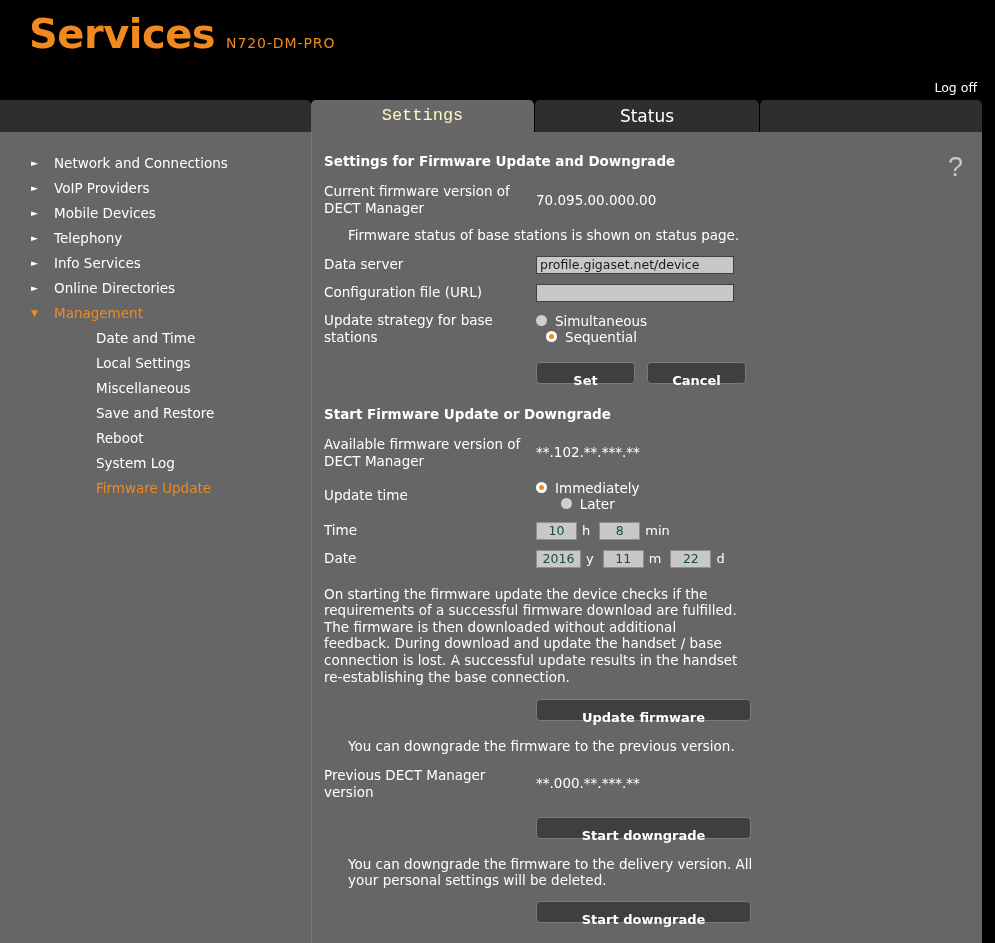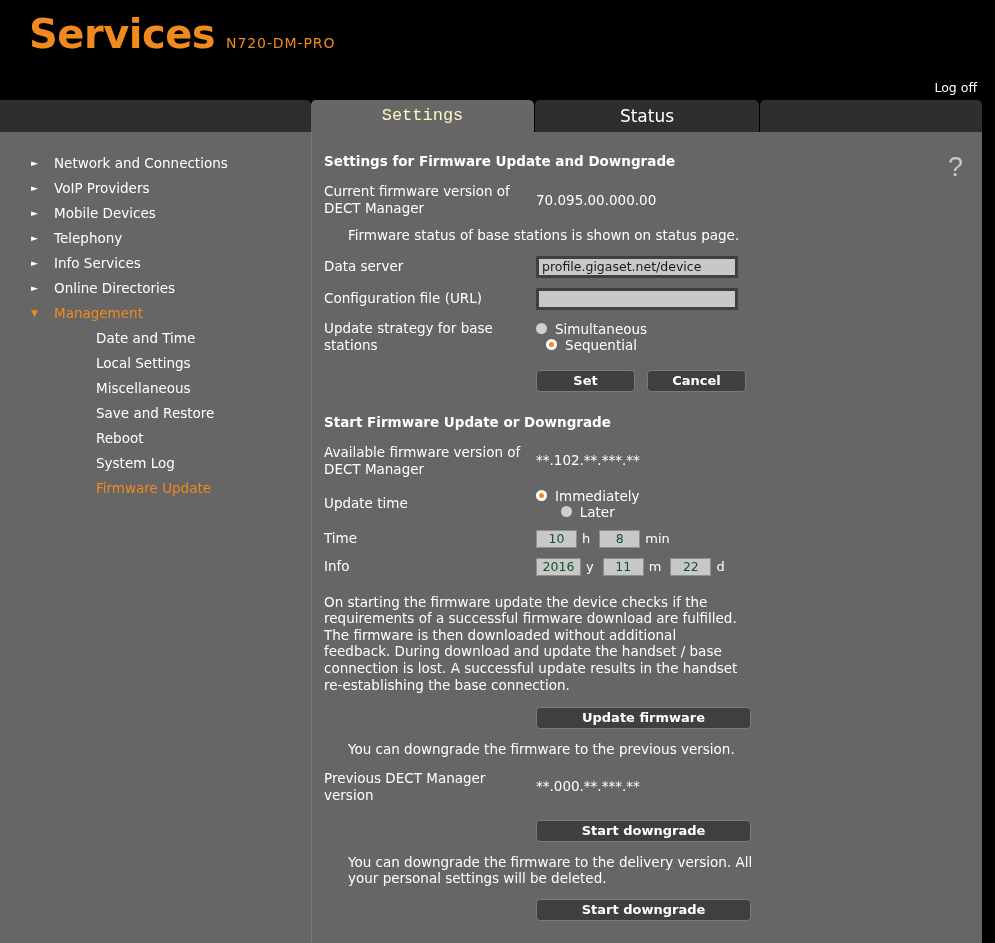--- a/index.html
+++ b/index.html
@@ -201,21 +201,21 @@
     font-size: 13.5px;
     line-height: 16.6px;
     width: 418px;
     margin: 0 0 14px 0;
   }
   .para.tight { margin-bottom: 12px; margin-left: 24px; }
 
   
   .txt {
     background: #c8c8c8;
-    border: 3px solid #404040;
+    border: 1px solid #404040;
     color: #1a1a1a;
     font-family: "DejaVu Sans", sans-serif;
     font-size: 12.5px;
     height: 16px;
     line-height: 16px;
     padding: 0 3px;
     box-sizing: content-box;
     outline: none;
   }
   #data-server-input { width: 190px; }
@@ -273,21 +273,21 @@
     background: #3f3f3f;
     border: 1px solid #7a7a7a;
     border-radius: 4px;
     color: #ffffff;
     font-family: "DejaVu Sans", sans-serif;
     font-size: 13px;
     font-weight: bold;
     height: 22px;
     line-height: 20px;
     cursor: pointer;
-    padding: 0;
+    padding: 8px;
     text-align: center;
   }
   .btn-sm { width: 99px; }
   .btn-lg { width: 215px; }
   .btn-row {
     display: flex;
     margin-left: 212px;
     margin-top: 16px;
     margin-bottom: 22px;
   }
@@ -426,21 +426,21 @@
 
       <div class="row">
         <div class="row-label">Time</div>
         <input class="num w2" type="text" value="10" style="">
         <span class="unit">h</span>
         <input class="num w2" type="text" value="8" style="">
         <span class="unit">min</span>
       </div>
 
       <div class="row" style="margin-bottom:18px;">
-        <div class="row-label">Info</div>
+        <div class="row-label">Date</div>
         <input class="num w4" type="text" value="2016" style="">
         <span class="unit">y</span>
         <input class="num w2" type="text" value="11" style="">
         <span class="unit">m</span>
         <input class="num w2" type="text" value="22" style="">
         <span class="unit">d</span>
       </div>
 
       <p class="para">On starting the firmware update the device checks if the requirements of a successful firmware download are fulfilled. The firmware is then downloaded without additional feedback. During download and update the handset / base connection is lost. A successful update results in the handset re-establishing the base connection.</p>
 

